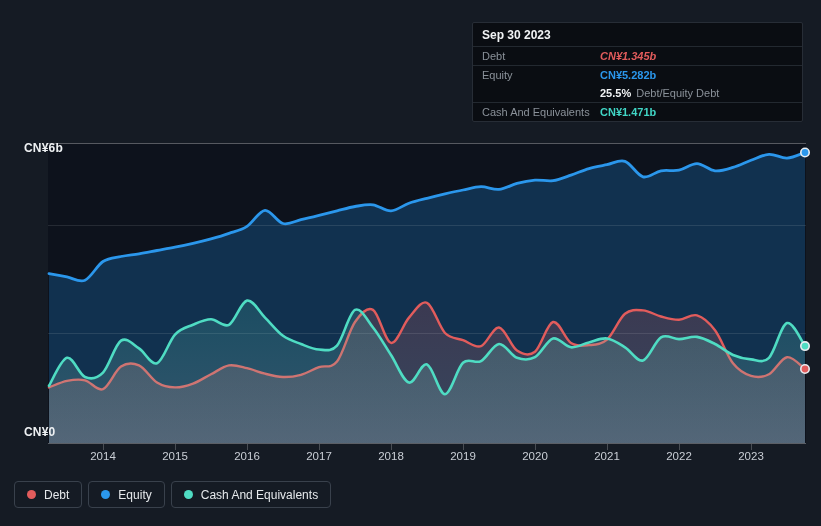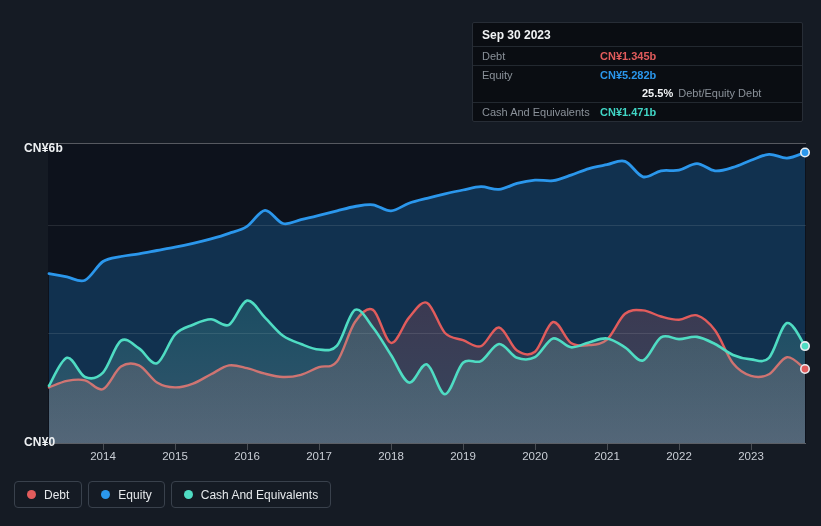--- a/index.html
+++ b/index.html
@@ -1,33 +1,33 @@
 <!DOCTYPE html>
 <html><head>
 <meta charset="utf-8">
 <style>
   html,body{margin:0;padding:0;background:#151b24;}
   .stage{position:relative;width:821px;height:526px;background:#151b24;overflow:hidden;
          font-family:"Liberation Sans",sans-serif;}
   .stage svg{position:absolute;left:0;top:0;font-family:"Liberation Sans",sans-serif;}
   .ylab{position:absolute;left:24px;font-size:12px;font-weight:600;color:#eef1f3;letter-spacing:.2px;}
   .ylab.top{top:125px;margin-top:16px;}
-  .ylab.bottom{top:435px;text-align:center;}
+  .ylab.bottom{top:425px;text-align:center;}
   
   .tooltip{position:absolute;left:472px;top:22px;width:331px;background:#0a0d12;
            border:1px solid #272d36;border-radius:2px;font-size:11px;color:#8a9199;z-index:5;box-sizing:border-box;}
   .tt-title{padding:5px 25px 4px 9px;font-size:12px;font-weight:bold;color:#f1f3f5;border-bottom:1px solid #232930;}
   .tt-row{display:flex;align-items:baseline;padding:3px 9px;}
   .tt-row.sep{border-bottom:1px solid #232930;}
   .tt-label{width:118px;flex:none;}
   .tt-val{font-weight:bold;}
-  .v-debt{color:#e25c5c;}
+  .v-debt{color:#e25c5c;font-style:italic;}
   .v-equity{color:#2b97ec;text-align:right;}
   .v-cash{color:#41d6c6;}
-  .tt-ratio-num{color:#f1f3f5;font-weight:bold;margin-right:5px;margin-left:42px;}
+  .tt-ratio-num{color:#f1f3f5;font-weight:bold;margin-right:5px;}
   
   .legend{position:absolute;left:14px;top:481px;display:flex;gap:6px;z-index:5;}
   .legend-item{display:flex;align-items:center;gap:8px;border:1px solid #39414c;border-radius:4px;
                padding:0 12px;height:27px;font-size:12px;color:#e6e9ec;cursor:pointer;background:transparent;box-sizing:border-box;}
   .legend-dot{width:9px;height:9px;border-radius:50%;background:#888;}
 </style>
 </head>
 <body>
 
 <div class="stage">

